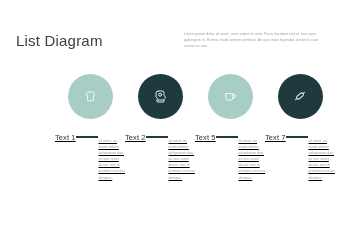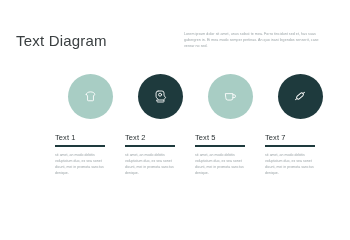--- a/index.html
+++ b/index.html
@@ -81,21 +81,21 @@
   .cols {
     position: absolute;
     left: 0;
     top: 133px;
     width: 350px;
     display: flex;
   }
   .col {
     width: 70px;
     display: flex;
-    flex-direction: column;
+    text-decoration: underline;
   }
   .col:nth-child(1) { margin-left: 55px; }
 
   .col-title {
     font-size: 7.5px;
     font-weight: 400;
     color: #2b3234;
     letter-spacing: 0.1px;
     line-height: 9px;
     white-space: nowrap;
@@ -113,21 +113,21 @@
     line-height: 6.1px;
     color: #9aa3a6;
     letter-spacing: 0.04px;
   }
 </style>
 </head>
 <body>
 
 <div class="slide">
 
-  <div class="title">Text Diagram</div>
+  <div class="title">List Diagram</div>
 
   <div class="intro">Lorem ipsum dolor sit amet, unus soleat te mea. Forro tincidunt sed et, has suas gubergren in. Ei mea modo semper pertinax. An quo inani legendos senserit, case verear no sed.</div>
 
   <div class="circle-row">
 
     <div class="circle-cell">
       <div class="circle" style="background:#a8cdc4;">
         <span>
           <svg width="15" height="15" viewBox="0 0 24 24" fill="none" stroke="#ffffff" stroke-width="1.4" stroke-linecap="round" stroke-linejoin="round">
             <path d="M5.2 8.6c0-2.2 3-4 6.8-4s6.8 1.8 6.8 4c0 1.2-1 2-2.1 2v7.2a1 1 0 0 1-1 1H8.3a1 1 0 0 1-1-1V10.6C6.2 10.6 5.2 9.8 5.2 8.6z"></path>

